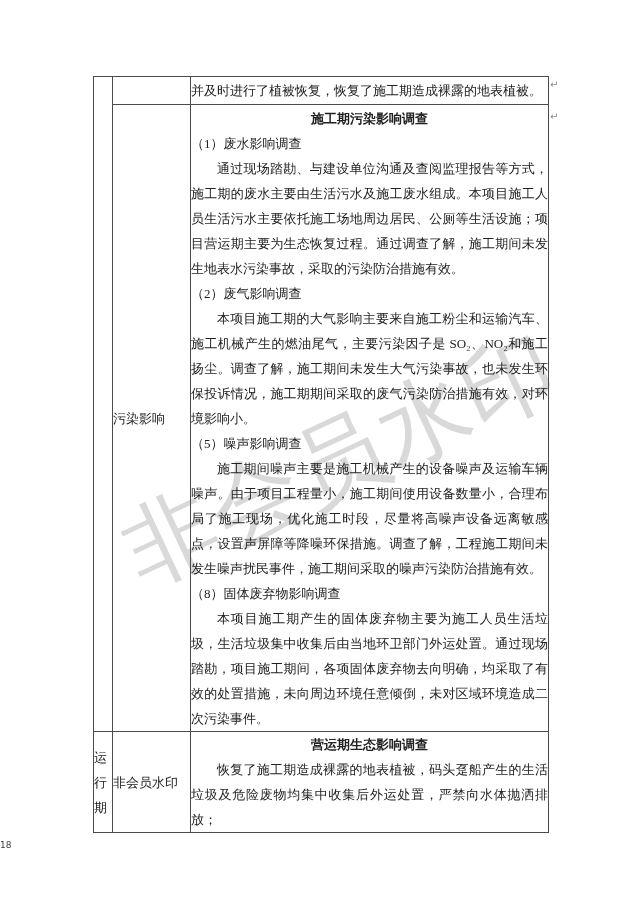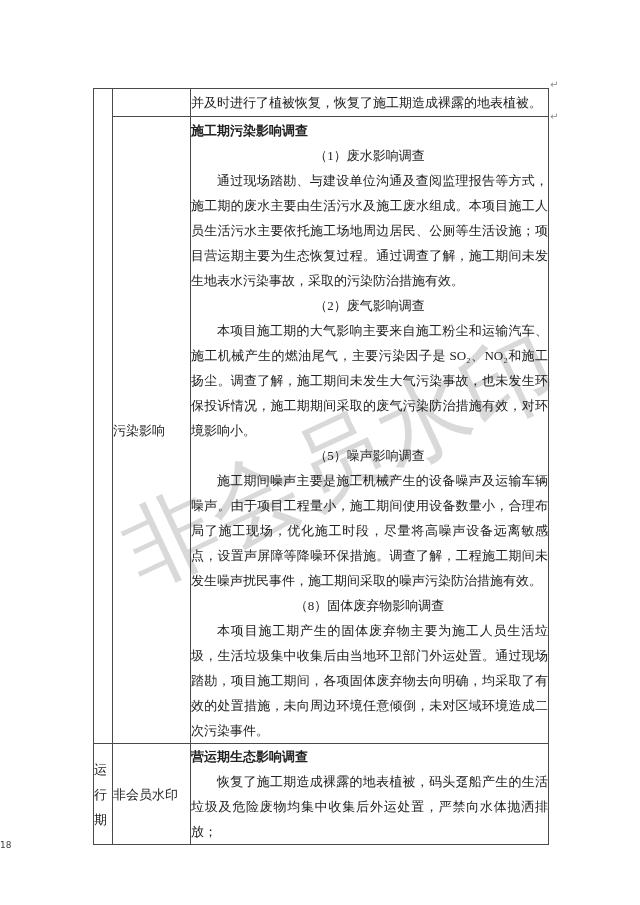--- a/index.html
+++ b/index.html
@@ -17,21 +17,21 @@
     transform:translate(-50%,-50%) rotate(-25deg);
     font-size:92px;
     letter-spacing:1px;
     color:rgba(120,120,120,0.28);
     white-space:nowrap;
     z-index:0;
     user-select:none;
   }
   table.doc{
     position:absolute;
-    left:93px;top:88px;
+    left:93px;top:76px;
     width:455px;
     border-collapse:collapse;
     table-layout:fixed;
     z-index:1;
     background:transparent;
   }
   table.doc td{
     border:1px solid #4a4a4a;
     padding:0;
     vertical-align:middle;
@@ -62,22 +62,22 @@
   tr.row-cont{height:28px;}
   tr.row-pollution{height:627px;}
   tr.row-operation{height:75px;}
   tr.row-cont td.content-cell{vertical-align:middle;padding-top:0;}
   tr.row-operation td.content-cell{vertical-align:middle;padding-top:0;}
   .para{
     text-align:justify;
     margin:0;
   }
   .para.plain{white-space:nowrap;}
-  .para.title{font-weight:bold;text-align:left;}
-  .para.sub{text-align:center;}
+  .para.title{font-weight:bold;text-align:center;}
+  .para.sub{text-align:left;}
   .para.body{text-indent:2em;}
   .pmark{
     position:absolute;
     font-size:10px;
     color:#8e8e8e;
     z-index:2;
     line-height:10px;
     font-family:"DejaVu Sans",sans-serif;
   }
   .pmark.m1{left:550px;top:80px;}

